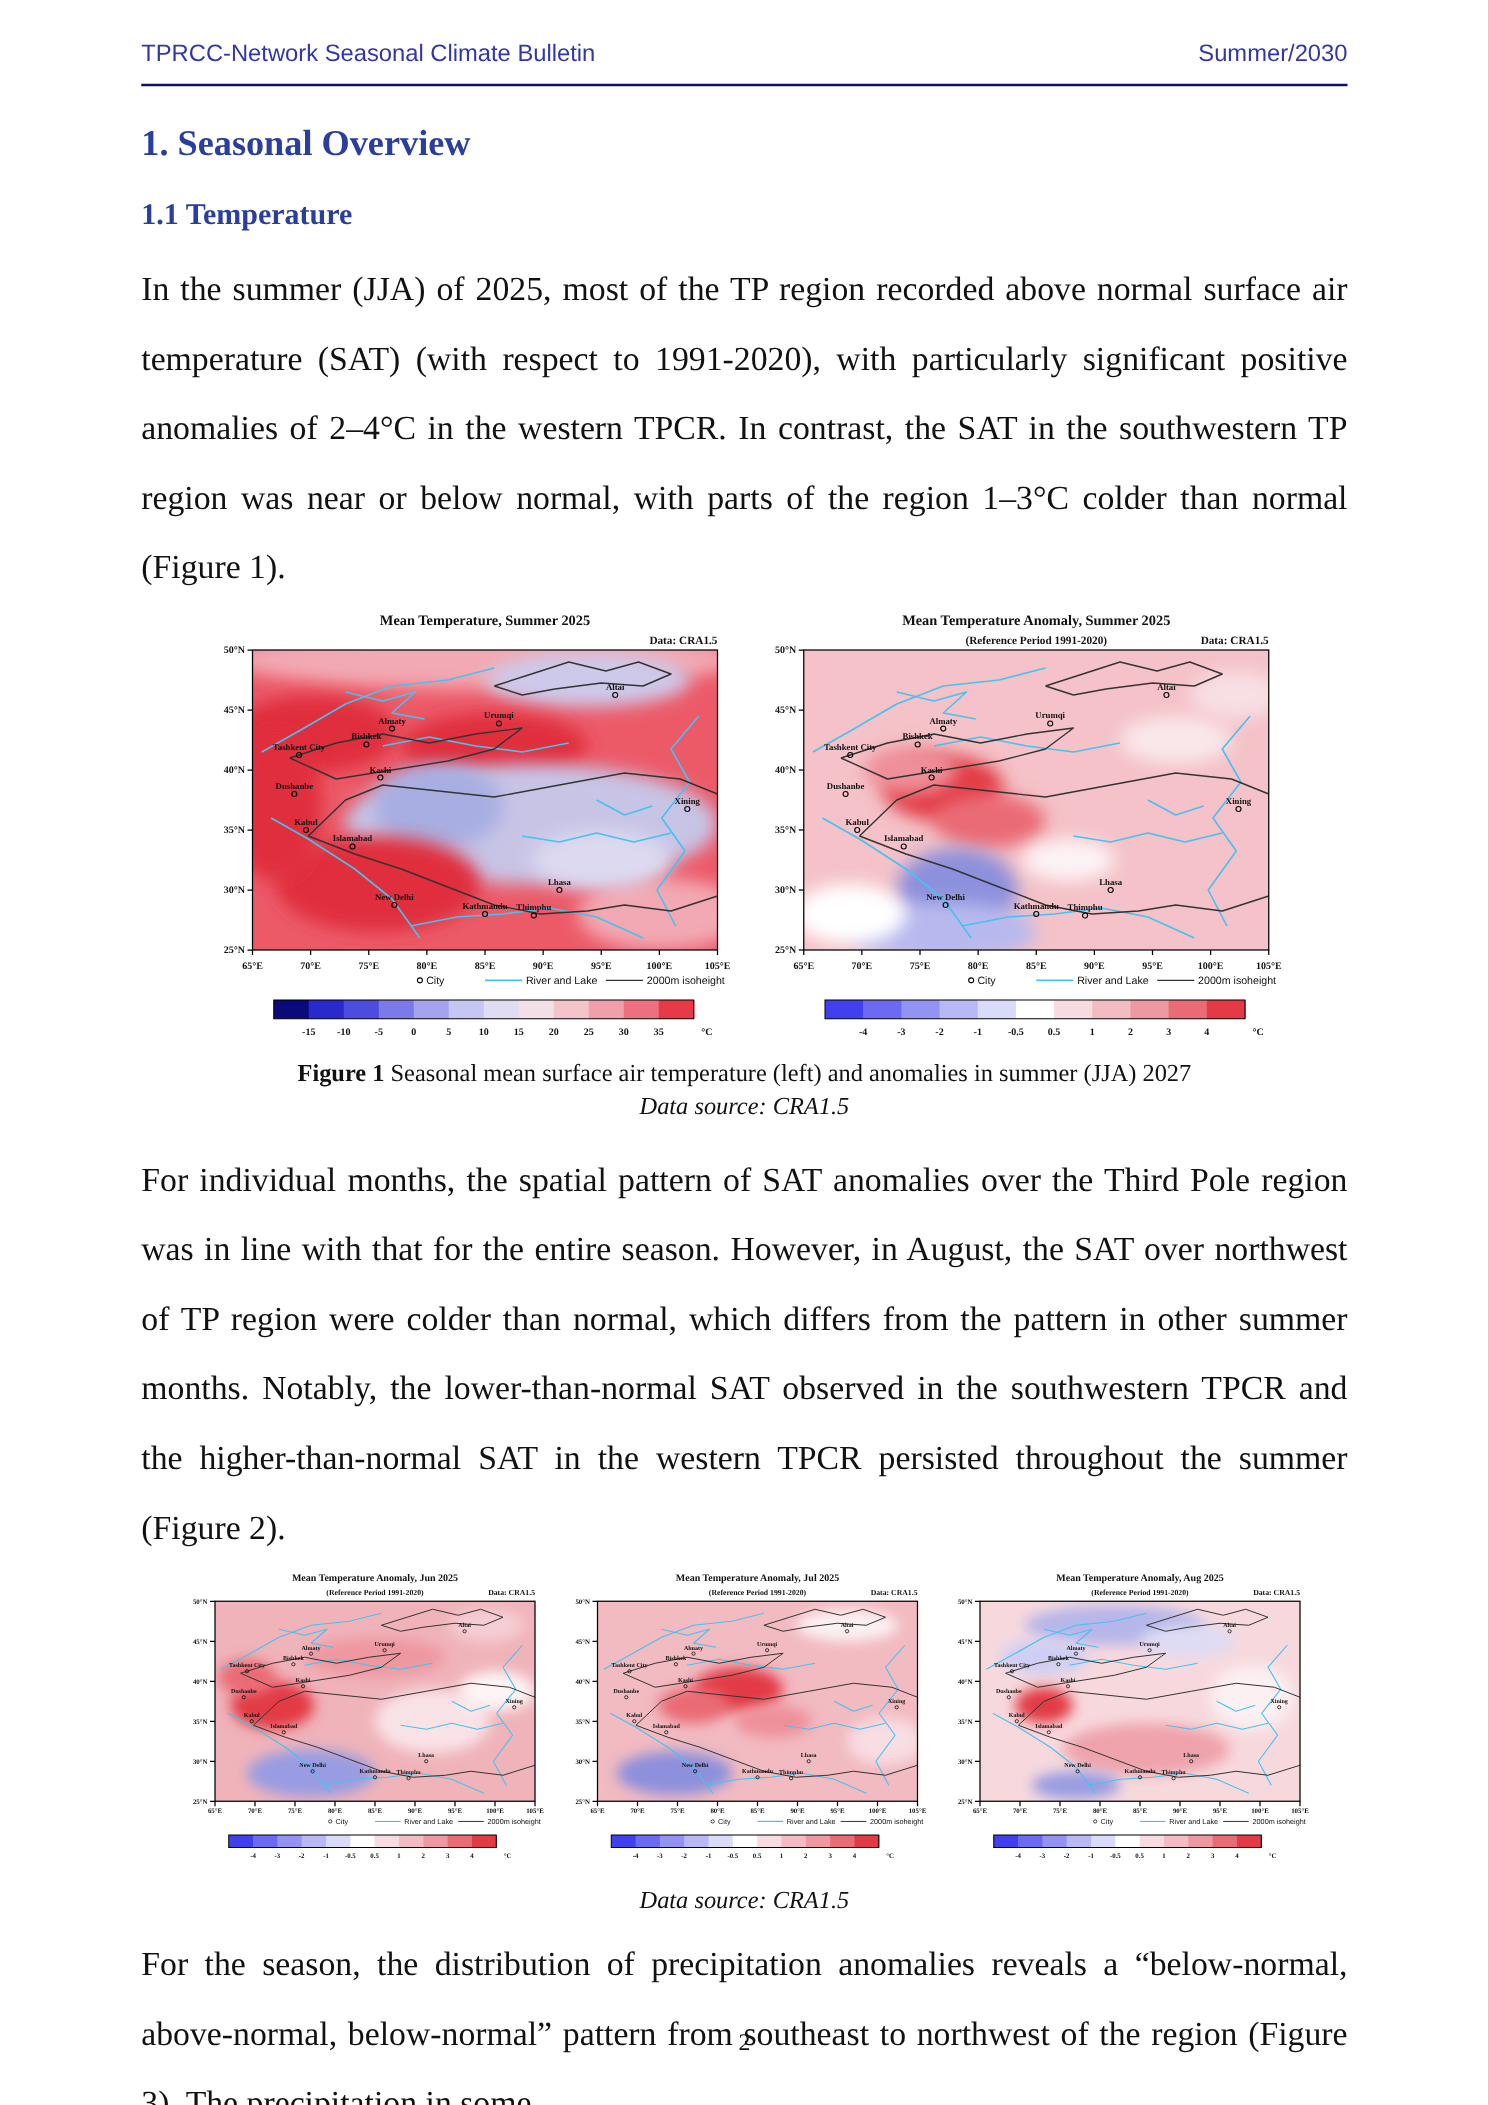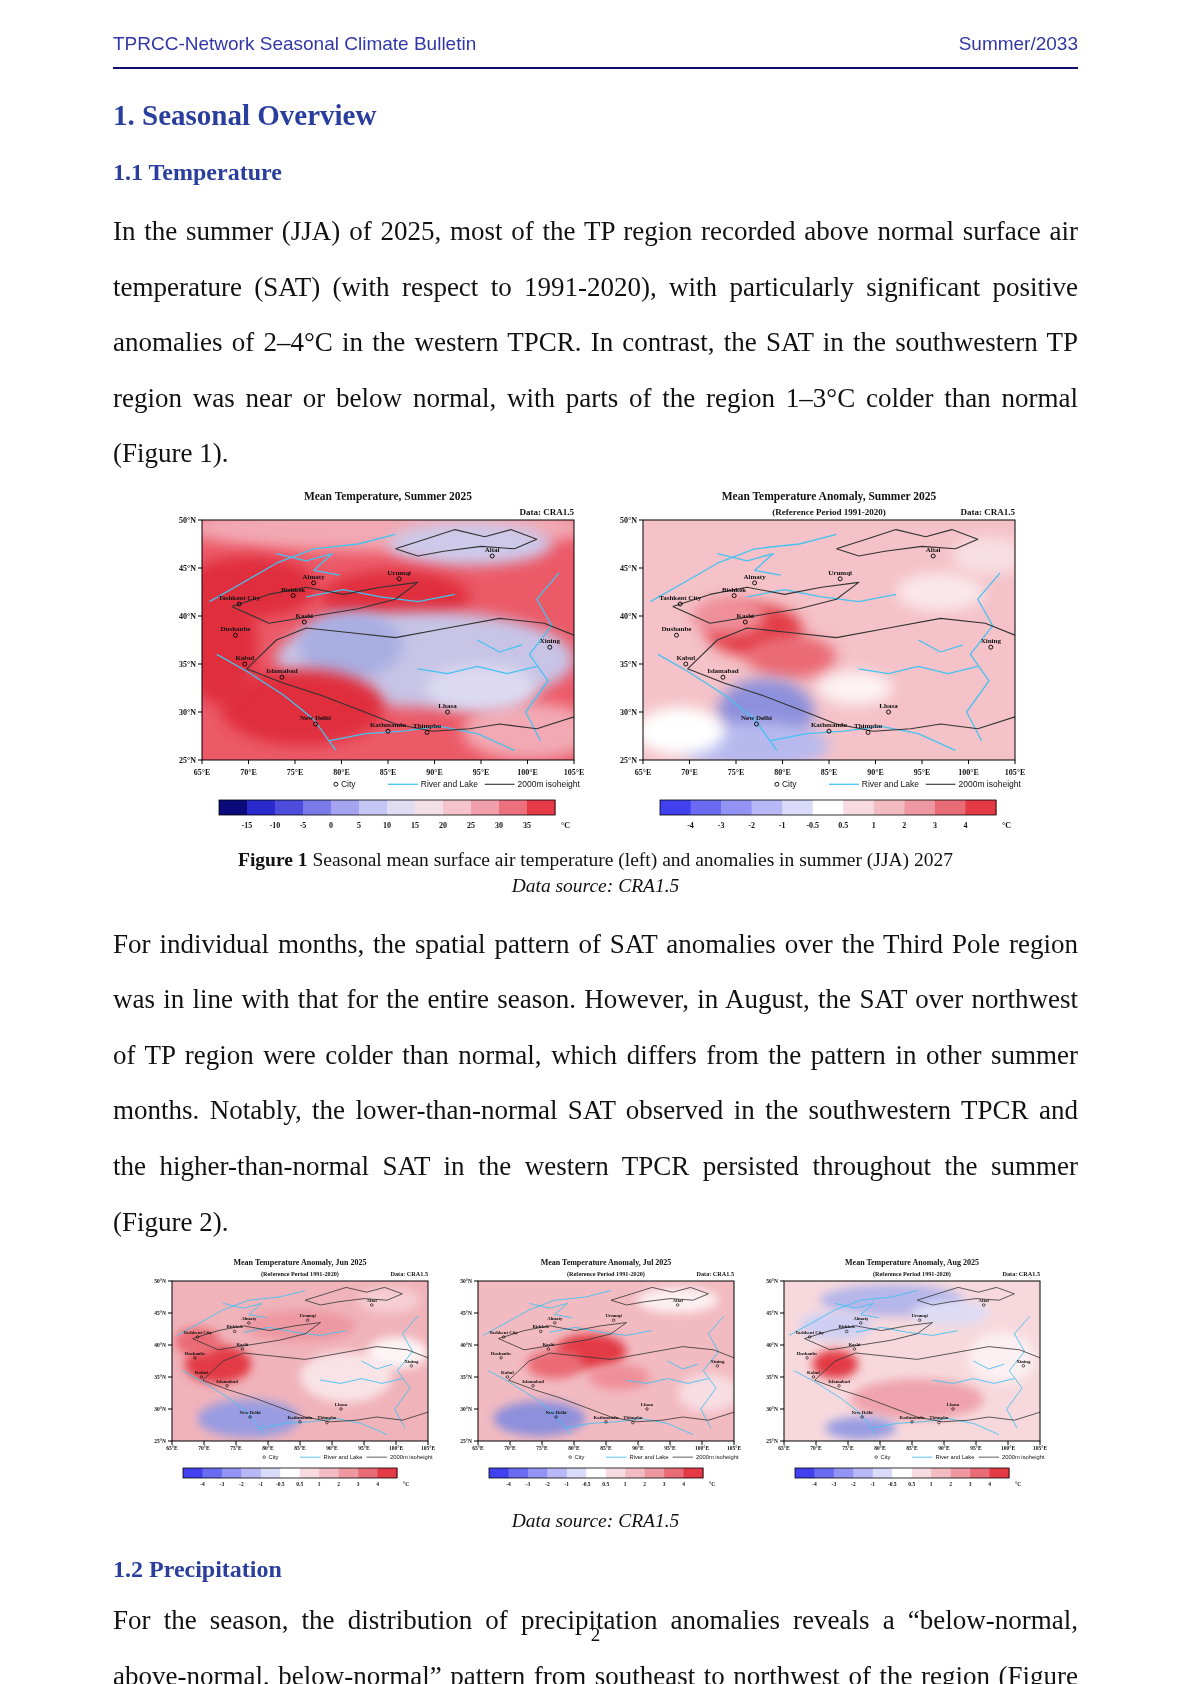--- a/index.html
+++ b/index.html
@@ -21,21 +21,21 @@
   .pagenum{position:absolute;left:0;right:0;bottom:38px;text-align:center;font-size:19px;}
   svg{display:block;}
 </style>
 </head>
 <body>
 
 <div class="page">
   <div class="content">
     <div class="hdr">
       <span>TPRCC-Network Seasonal Climate Bulletin</span>
-      <span>Summer/2033</span>
+      <span>Summer/2030</span>
     </div>
     <div class="rule"></div>
 
     <h1 class="sec">1. Seasonal Overview</h1>
     <h2 class="sec">1.1 Temperature</h2>
 
     <p class="body">In the summer (JJA) of 2025, most of the TP region recorded above normal surface air temperature (SAT) (with respect to 1991-2020), with particularly significant positive anomalies of 2–4°C in the western TPCR. In contrast, the SAT in the southwestern TP region was near or below normal, with parts of the region 1–3°C colder than normal (Figure 1).</p>
 
     <div class="figrow">
       <div class="panel-lg">
@@ -707,18 +707,17 @@
               <text x="264" y="232" font-size="5.5" font-family="&quot;Liberation Serif&quot;,serif" fill="#111" text-anchor="start" font-weight="bold">°C</text>
             </g>
           </svg>
         </div>
     </div>
 
     <div class="caption">
       <div class="src">Data source: CRA1.5</div>
     </div>
 
-    <h2 class="sec" style="margin-top:22px">1.2 Precipitation</h2>
     <p class="body" style="margin-top:10px">For the season, the distribution of precipitation anomalies reveals a “below-normal, above-normal, below-normal” pattern from southeast to northwest of the region (Figure 3). The precipitation in some</p>
   </div>
 
   <div class="pagenum">2</div>
 </div>
 
 </body></html>

